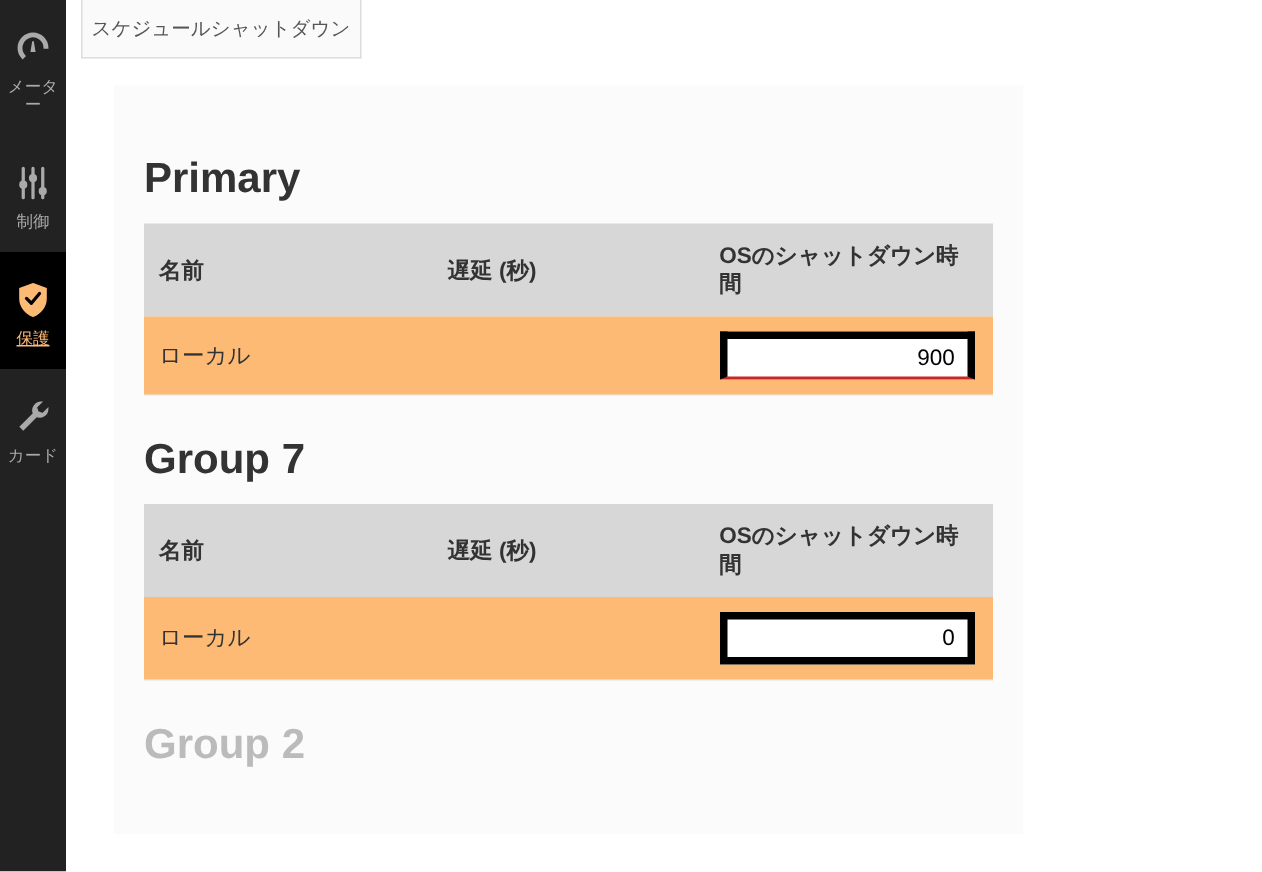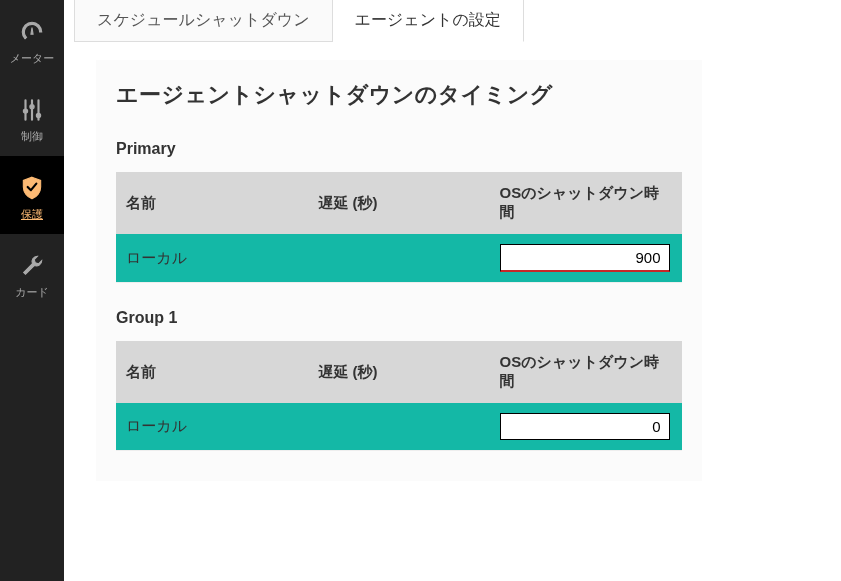--- a/index.html
+++ b/index.html
@@ -1,37 +1,37 @@
 <!DOCTYPE html>
 <html><head>
 <meta charset="utf-8">
 <style>
   * { box-sizing: border-box; margin: 0; padding: 0; }
   body { font-family: "Segoe UI", Arial, sans-serif; background: #fff; color: #333; width: 841px; height: 581px; overflow: hidden; }
   .app { display: flex; width: 100%; height: 100%; }
-  .sidebar { width: 64px; background: #222; display: flex; flex-direction: column; }
+  .sidebar { width: 44px; background: #222; display: flex; flex-direction: column; }
   .side-item { display: flex; flex-direction: column; align-items: center; justify-content: center; padding: 18px 4px 14px; color: #aaa; cursor: pointer; }
   .side-item.active { background: #000; color: #fdba74; text-decoration: underline; }
   .side-item .icon { width: 28px; height: 28px; display: flex; align-items: center; justify-content: center; }
   .side-item .icon svg { width: 26px; height: 26px; fill: currentColor; stroke: currentColor; }
   .side-item .lbl { font-size: 11px; margin-top: 6px; text-align: center; line-height: 1.1; }
   .main { flex: 1; display: flex; flex-direction: column; background: #fff; }
   .tabs { display: flex; gap: 0; padding-left: 10px; }
-  .tab { padding: 10px 22px; font-size: 16px; color: #555; background: #fafafa; border: 1px solid #ddd; border-top: none; cursor: pointer; }
+  .tab { padding: 10px 6px; font-size: 13px; color: #555; background: #fafafa; border: 1px solid #ddd; border-top: none; cursor: pointer; }
   .tab + .tab { border-left: none; }
   .tab.active { background: #fff; color: #333; border-bottom: 1px solid #fff; font-weight: 500; }
   .content { padding: 18px 18px 0 32px; flex: 1; overflow: auto; }
   .panel { background: #fbfbfb; padding: 20px 20px 30px 20px; max-width: 606px; }
   .panel-title { font-size: 22px; font-weight: 600; color: #333; margin-bottom: 30px; letter-spacing: 0.5px; }
-  .section-title { font-size: 16px; font-weight: 600; color: #333; margin: 26px 0 14px; }
+  .section-title { font-size: 28px; font-weight: 600; color: #333; margin: 26px 0 14px; }
   .section-title.dim { color: #bbb; }
   table.grid { width: 100%; border-collapse: collapse; }
   table.grid th { background: #d7d7d7; color: #333; font-weight: 600; text-align: left; padding: 12px 10px; font-size: 15px; }
-  table.grid td { padding: 10px 10px; font-size: 15px; border-bottom: 1px solid #eee; background: #14b8a6; }
-  .num-input { width: 170px; padding: 4px 8px; text-align: right; font-size: 15px; border: 1px solid #000000; background: #fff; }
+  table.grid td { padding: 10px 10px; font-size: 15px; border-bottom: 1px solid #eee; background: #fdba74; }
+  .num-input { width: 170px; padding: 4px 8px; text-align: right; font-size: 15px; border: 5px solid #000000; background: #fff; }
   .num-input.dirty { border-bottom: 2px solid #c62828; }
   .col-name { width: 34%; margin-left: 19px; }
   .col-delay { width: 32%; }
   .col-os { width: 34%; }
 </style>
 </head>
 <body>
 
 <div class="app">
   <nav class="sidebar" id="sidebar">
@@ -68,57 +68,56 @@
           <svg viewBox="0 0 24 24">
             <path d="M21 7a5 5 0 0 1-6.9 4.6L6 19.7 4.3 18l8.1-8.1A5 5 0 0 1 17 3l-3 3 1 3 3 1 3-3z" fill="currentColor"></path>
           </svg>
         </span>
         <span class="lbl">カード</span>
       </div>
     </nav>
   <div class="main">
     <div class="tabs" id="tabbar">
         <div class="tab">スケジュールシャットダウン</div>
-        <div class="tab active">エージェントの設定</div>
       </div>
     <div class="content">
       <div class="panel">
-        <h1 class="panel-title">エージェントシャットダウンのタイミング</h1>
         <div id="sections">
             <h2 class="section-title">Primary</h2>
             <table class="grid">
               <thead>
                 <tr>
                   <th class="col-name">名前</th>
                   <th class="col-delay">遅延 (秒)</th>
                   <th class="col-os">OSのシャットダウン時間</th>
                 </tr>
               </thead>
               <tbody>
                 <tr>
                   <td>ローカル</td>
                   <td></td>
                   <td><input class="num-input dirty" type="text" value="900" style=""></td>
                 </tr>
               </tbody>
             </table>
-            <h2 class="section-title">Group 1</h2>
+            <h2 class="section-title">Group 7</h2>
             <table class="grid">
               <thead>
                 <tr>
                   <th class="col-name">名前</th>
                   <th class="col-delay">遅延 (秒)</th>
                   <th class="col-os">OSのシャットダウン時間</th>
                 </tr>
               </thead>
               <tbody>
                 <tr>
                   <td>ローカル</td>
                   <td></td>
                   <td><input class="num-input" type="text" value="0" style=""></td>
                 </tr>
               </tbody>
             </table>
+            <h2 class="section-title dim">Group 2</h2>
           </div>
       </div>
     </div>
   </div>
 </div>
 
 </body></html>

